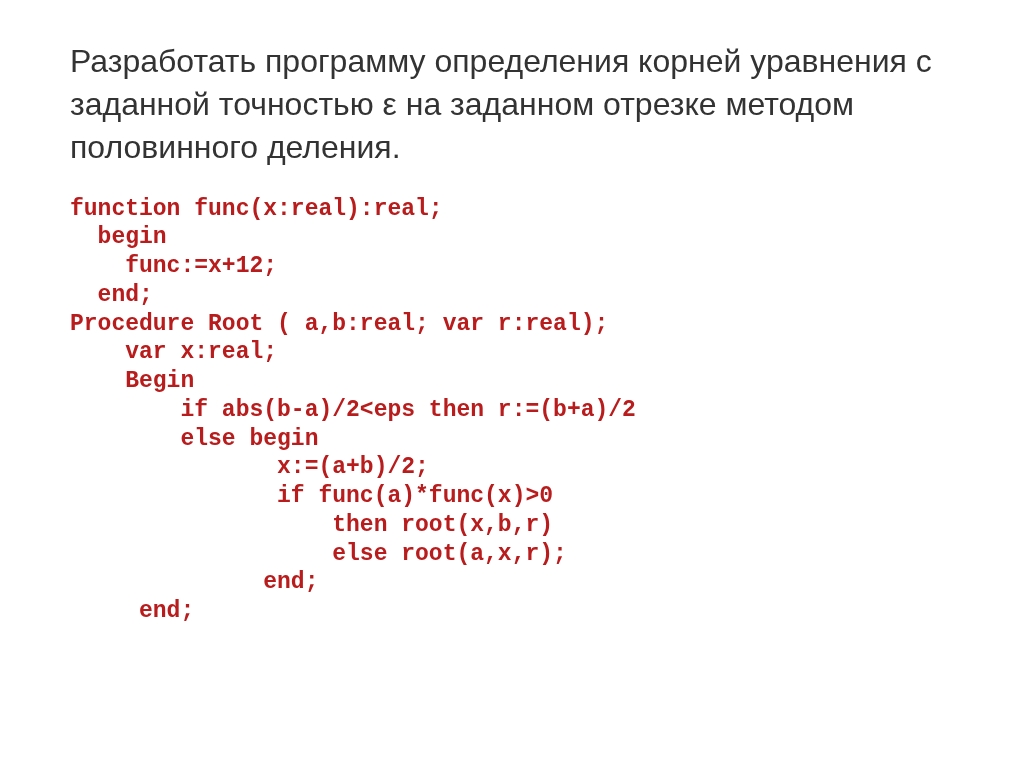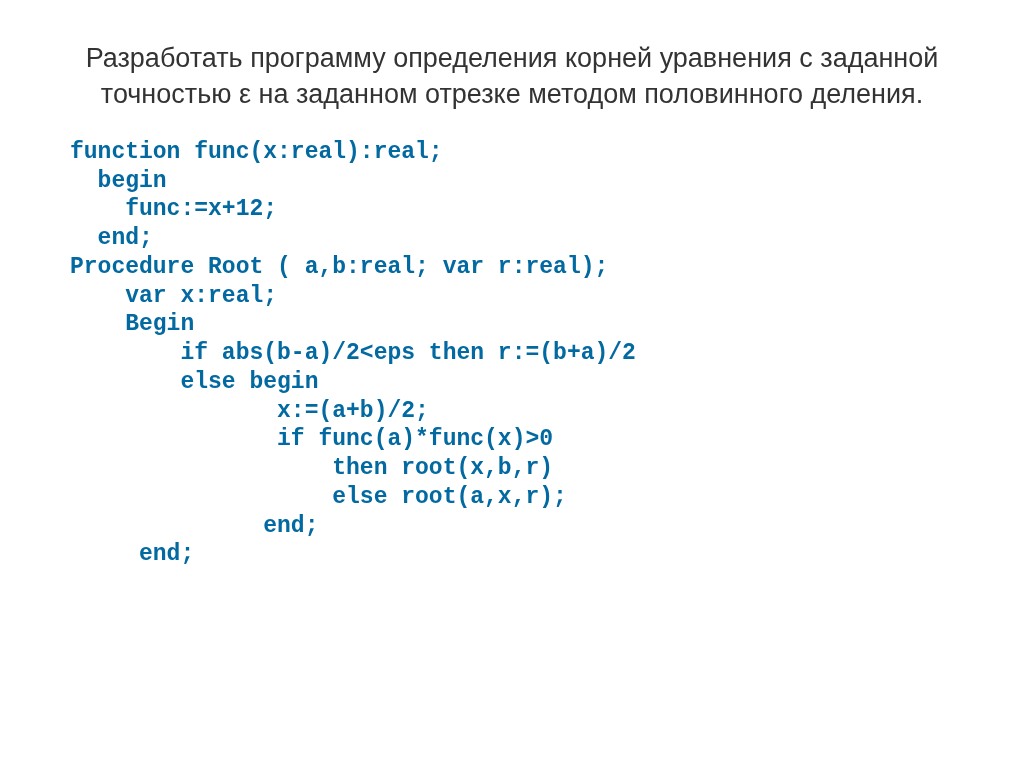--- a/index.html
+++ b/index.html
@@ -8,31 +8,31 @@
       box-sizing: border-box;
     }
     body {
       width: 1024px;
       height: 767px;
       background: #ffffff;
       font-family: Arial, Helvetica, sans-serif;
       padding: 40px 70px;
     }
     .title {
-      font-size: 27px;
+      font-size: 32px;
       color: #333333;
-      text-align: center;
+      text-align: left;
       line-height: 1.35;
       margin-bottom: 25px;
       font-weight: normal;
     }
     .code-block {
       font-family: "Courier New", Courier, monospace;
       font-size: 23px;
-      color: #0369a1;
+      color: #b91c1c;
       font-weight: bold;
       white-space: pre;
       line-height: 1.25;
     }
   </style>
 </head>
 <body>
 
 <h1 class="title">Разработать программу определения корней уравнения с заданной точностью ε на заданном отрезке методом половинного деления.</h1>
 

